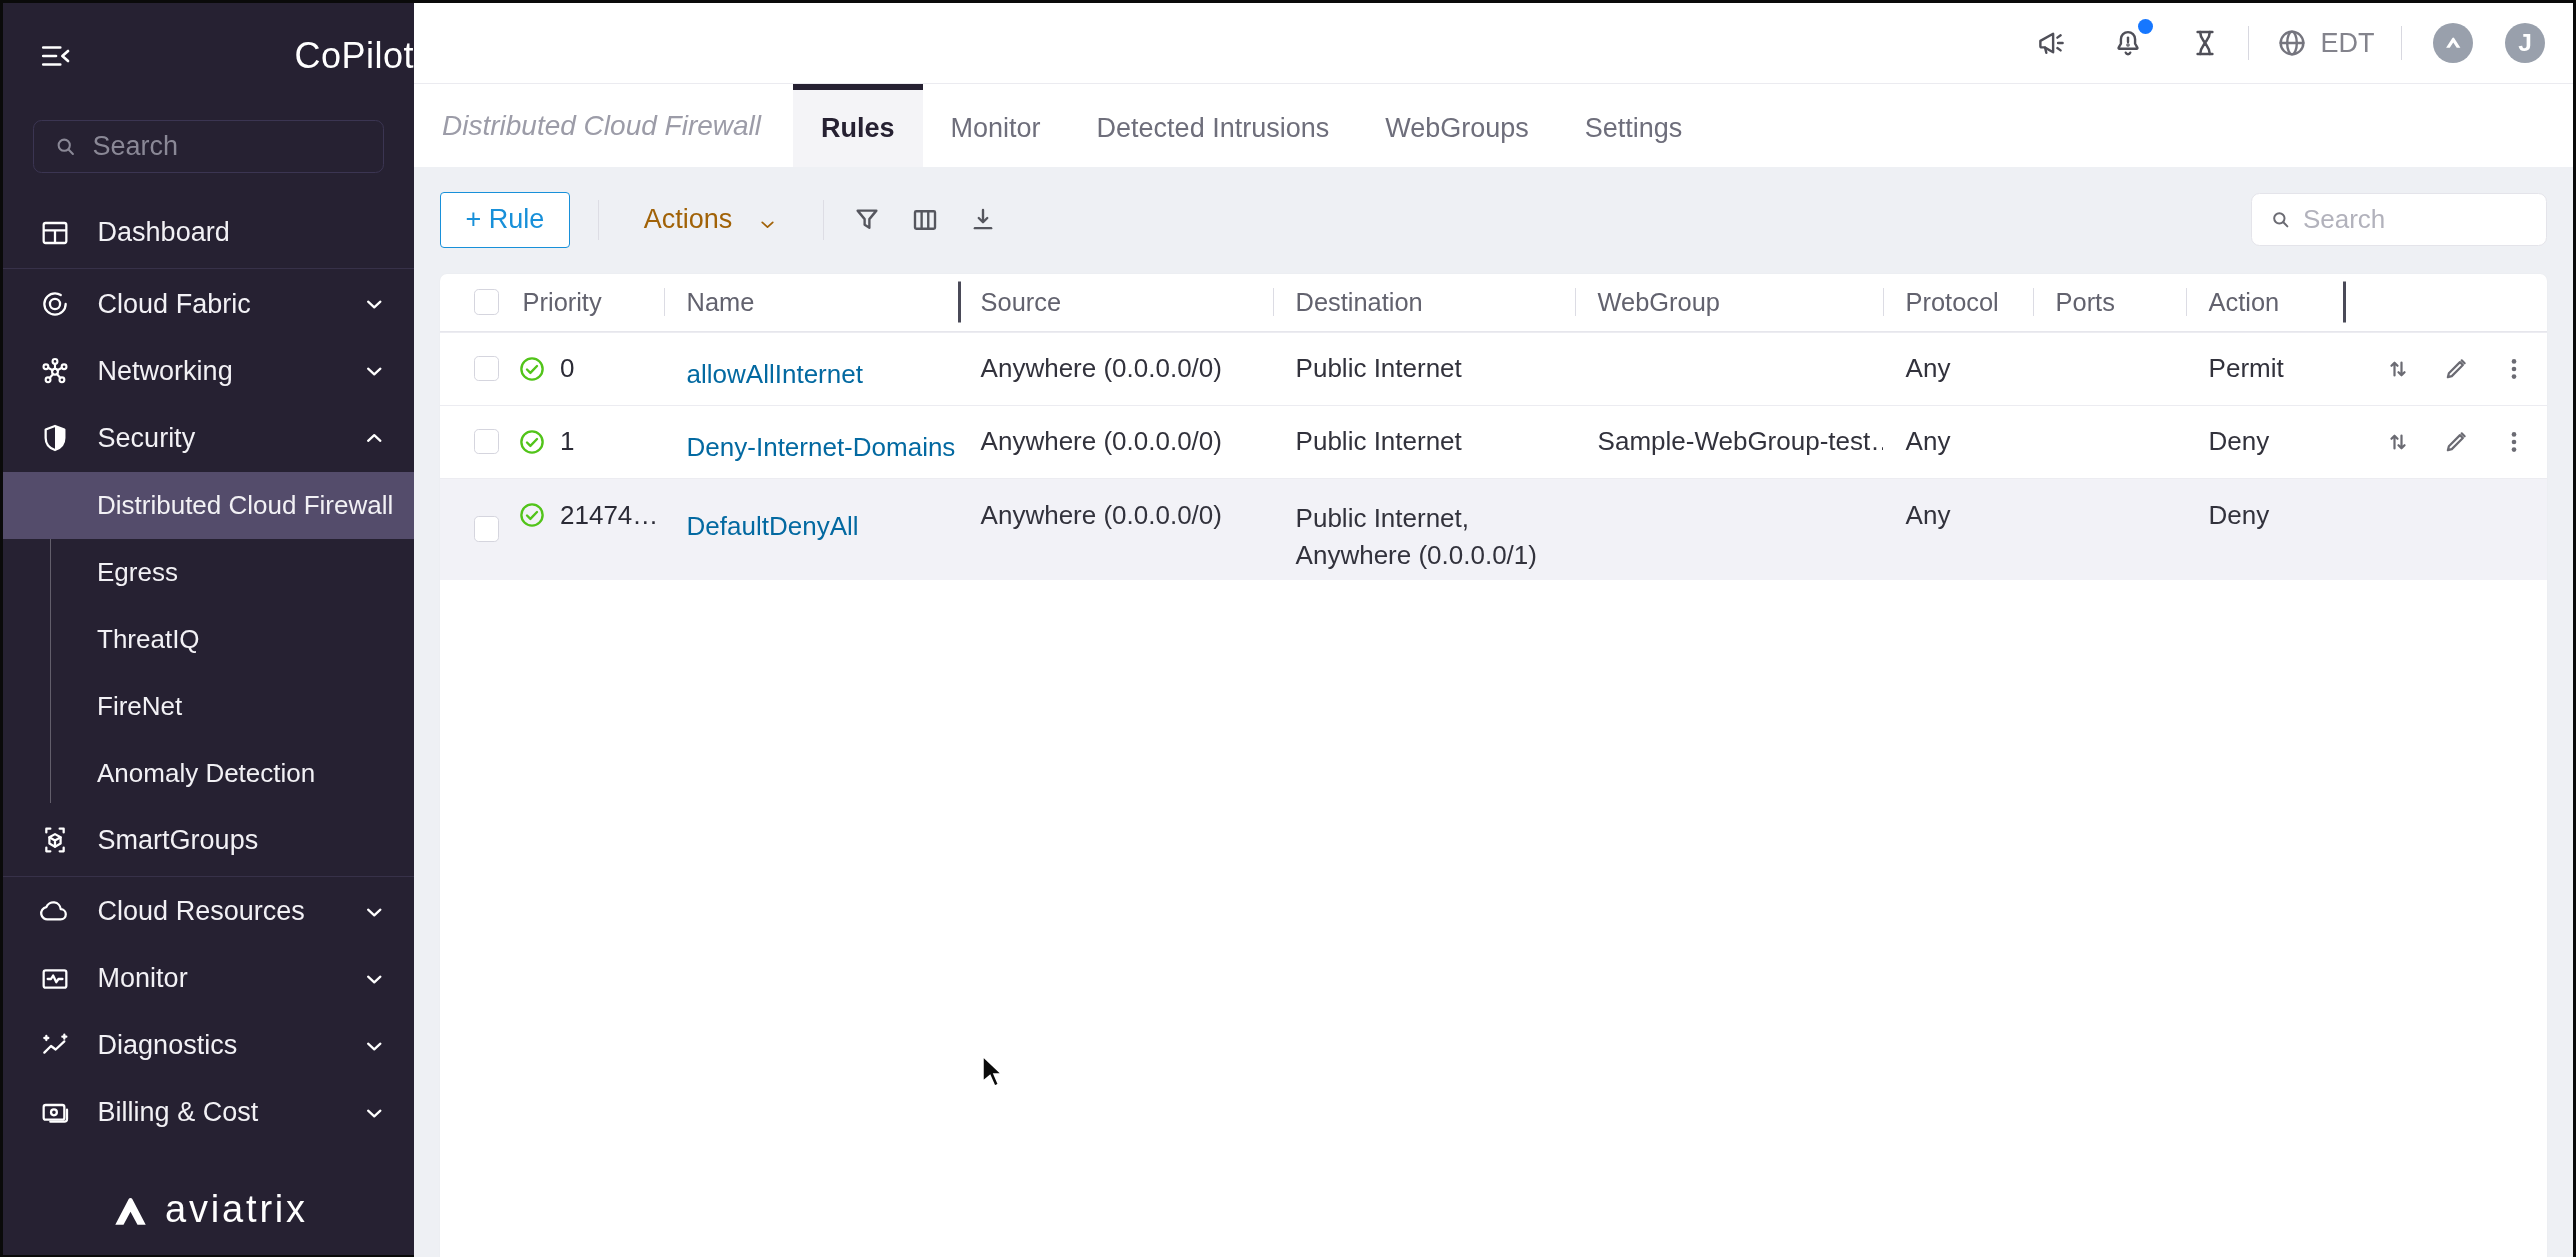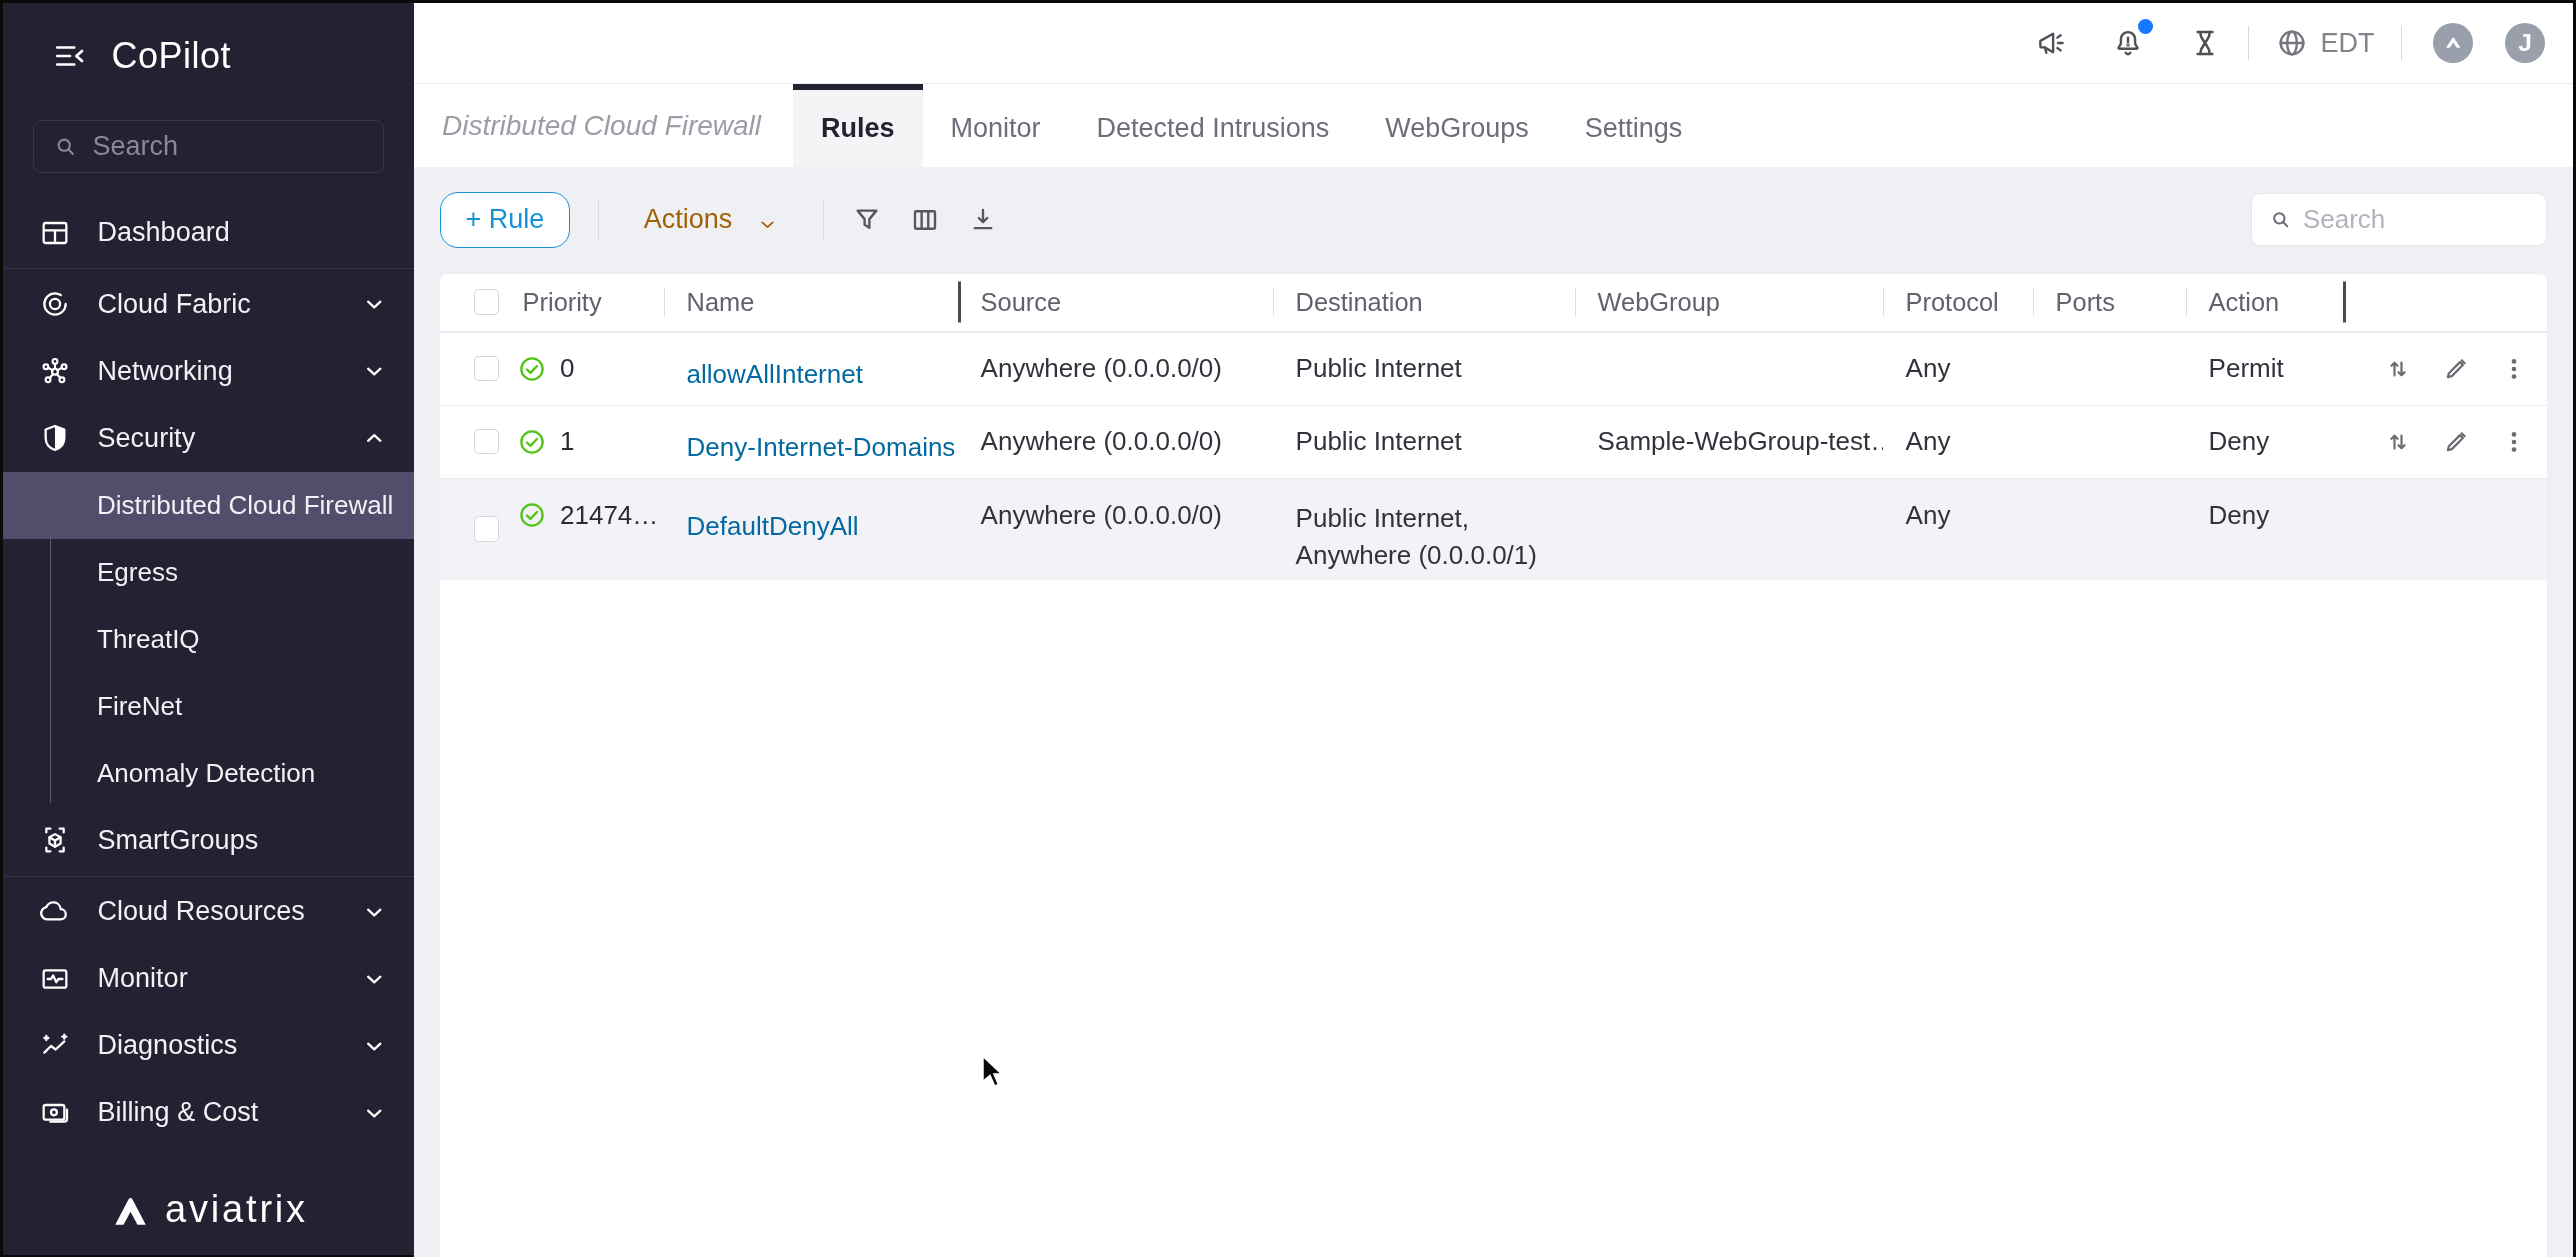--- a/index.html
+++ b/index.html
@@ -21,21 +21,22 @@
   
   .sidebar {
     position: relative;
     width: 411px; height: 100%;
     background: #262132;
     color: #fff;
     flex: 0 0 411px;
   }
   .sb-header {
     display: flex; align-items: center; gap: 24.5px;
-    padding: 32px 0 0 50px;
+    padding: 32px 0 0 36px;
+    justify-content: space-between;
   }
   .sb-burger { color: #fff; cursor: pointer; }
   .sb-title { font-size: 36px; font-weight: 400; color: #fff; letter-spacing: 0.5px; }
   .sb-search {
     margin: 43px 30px 0 30px;
     height: 53px;
     border: 1.4px solid #3b3552;
     border-radius: 8.5px;
     display: flex; align-items: center; gap: 15px;
     padding: 0 19px;
@@ -119,21 +120,21 @@
     background: #f4f4f7; border-top: 6.6px solid #262132;
     color: #262132; font-weight: 700;
   }
 
   .content { flex: 1 1 auto; background: #eef0f4; padding: 24.5px 26px 0 26px; position: relative; }
 
   
   .toolbar { height: 56px; display: flex; align-items: center; }
   .btn-rule {
     height: 56px; padding: 0 24.5px;
-    border: 1.9px solid #1890d9; border-radius: 18px; background: #fff;
+    border: 1.9px solid #1890d9; border-radius: 4px; background: #fff;
     color: #1890d9; font-size: 27px; cursor: pointer;
     display: flex; align-items: center;
     font-family: "Liberation Sans", sans-serif;
   }
   .tbr-div { width: 0.9px; height: 40px; background: #dddde4; margin: 0 28px; }
   .actions {
     display: flex; align-items: flex-end; gap: 24.5px;
     color: #a16207; font-size: 27px; padding: 0 17px; cursor: default;
   }
   .tool-icons { display: flex; align-items: center; gap: 28px; color: #55565e; }

